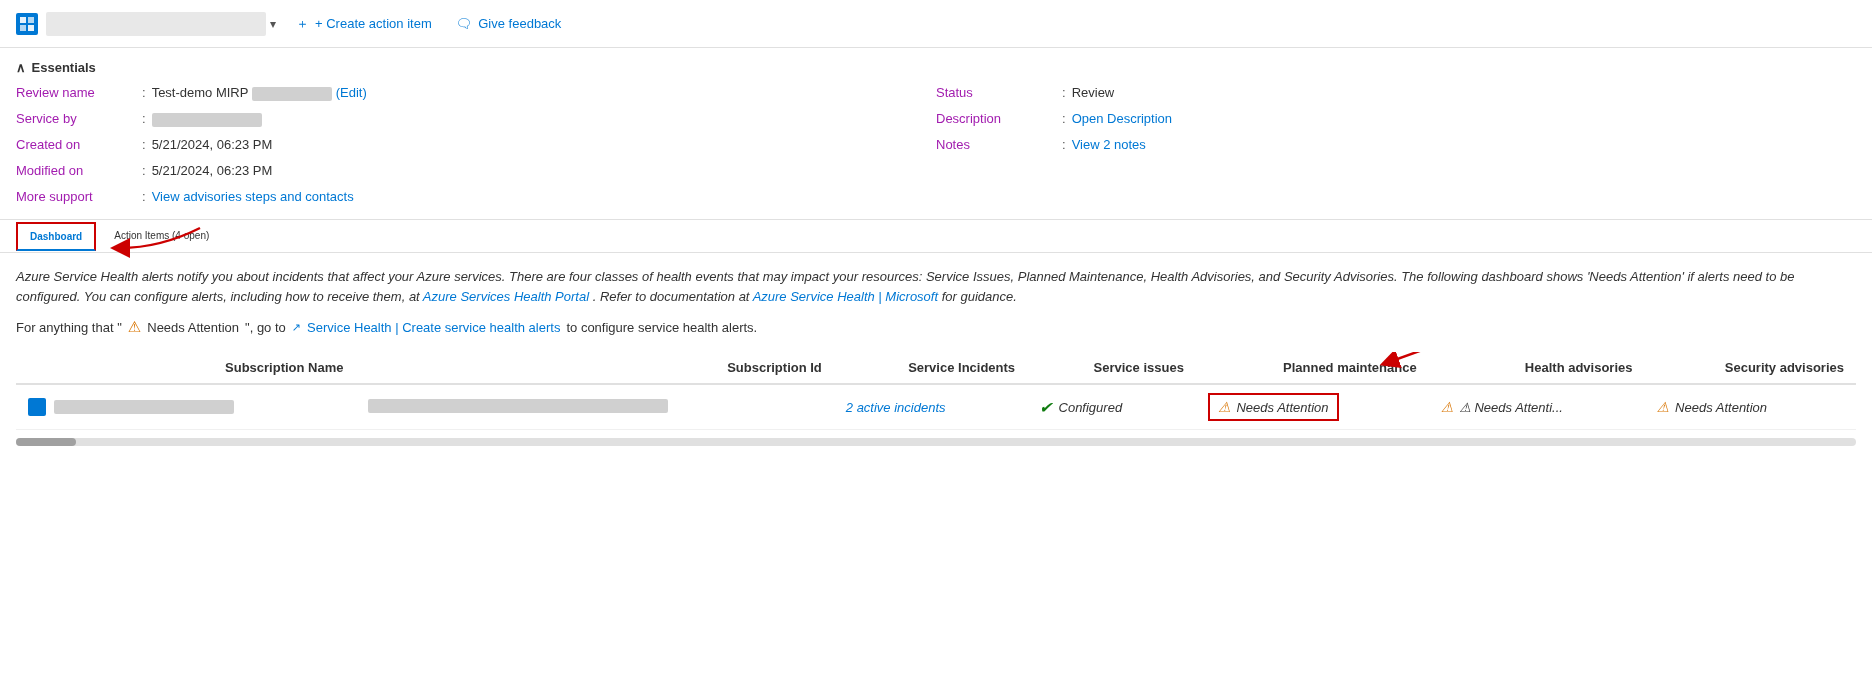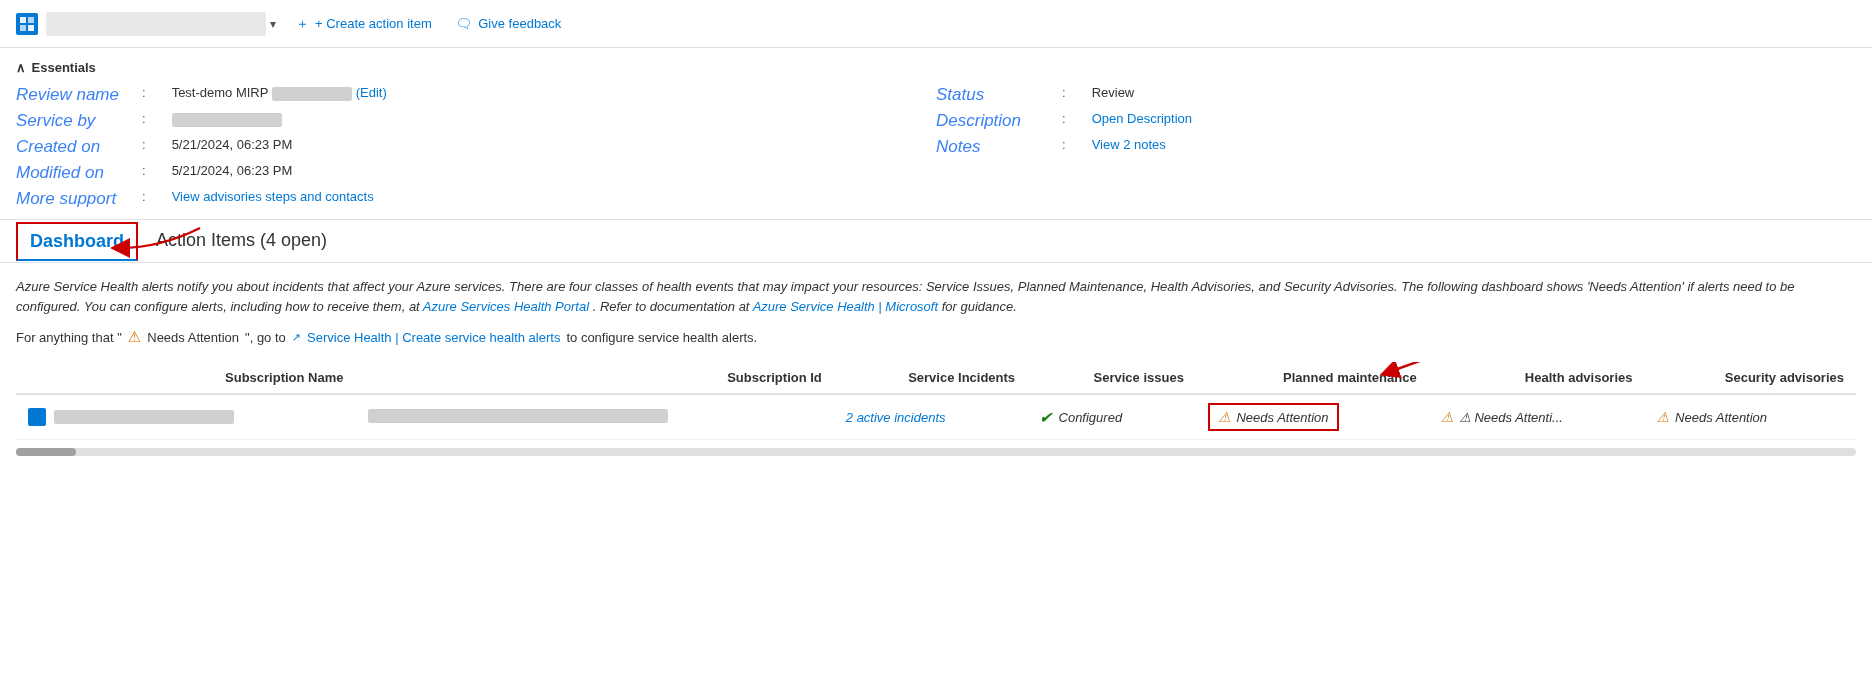--- a/index.html
+++ b/index.html
@@ -17,31 +17,31 @@
     }
     .top-bar-chevron { font-size: 12px; color: #555; margin-right: 20px; cursor: pointer; }
     .top-bar-action { display: flex; align-items: center; gap: 6px; color: #0078d4; cursor: pointer; font-size: 13px; margin-right: 24px; }
 
     
     .essentials { padding: 12px 16px 8px 16px; border-bottom: 1px solid #e0e0e0; }
     .essentials-header { display: flex; align-items: center; font-weight: 600; font-size: 13px; margin-bottom: 10px; gap: 6px; cursor: pointer; }
     .essentials-grid { display: grid; grid-template-columns: 1fr 1fr; gap: 0; }
     .essentials-col { display: flex; flex-direction: column; gap: 4px; }
     .essentials-row { display: flex; align-items: flex-start; min-height: 22px; }
-    .essentials-label { width: 120px; color: #3b82f6; font-size: 17px; flex-shrink: 0; font-style: italic; }
+    .essentials-label { width: 120px; color: #a21caf; font-size: 13px; flex-shrink: 0; }
     .essentials-colon { margin: 0 6px; color: #555; }
-    .essentials-value { color: #333; font-size: 13px; margin-left: 20px; }
+    .essentials-value { color: #333; font-size: 13px; }
     .essentials-value a, .link { color: #0078d4; text-decoration: none; cursor: pointer; }
     .redacted-box { display: inline-block; background: #d0d0d0; border-radius: 2px; height: 14px; width: 80px; vertical-align: middle; }
     .redacted-box-lg { display: inline-block; background: #d0d0d0; border-radius: 2px; height: 14px; width: 110px; vertical-align: middle; }
 
     
     .tabs-bar { display: flex; align-items: center; border-bottom: 1px solid #e0e0e0; padding: 0 16px; }
     .tab-item {
-      padding: 10px 14px; font-size: 18px; font-weight: 400; cursor: pointer; border: none; background: none;
+      padding: 10px 14px; font-size: 10px; font-weight: 400; cursor: pointer; border: none; background: none;
       border-bottom: 2px solid transparent; margin-bottom: -1px; color: #333; text-align: right;
     }
     .tab-item.active { border-bottom: 2px solid #0078d4; color: #0078d4; font-weight: 600; }
     .tab-dashboard {
       border: 2px solid #cc0000; padding: 7px 12px; margin-right: 4px;
     }
 
     
     .main-content { padding: 14px 16px; }
     .description-para { font-size: 13px; line-height: 1.5; color: #333; margin-bottom: 12px; font-style: italic; }

